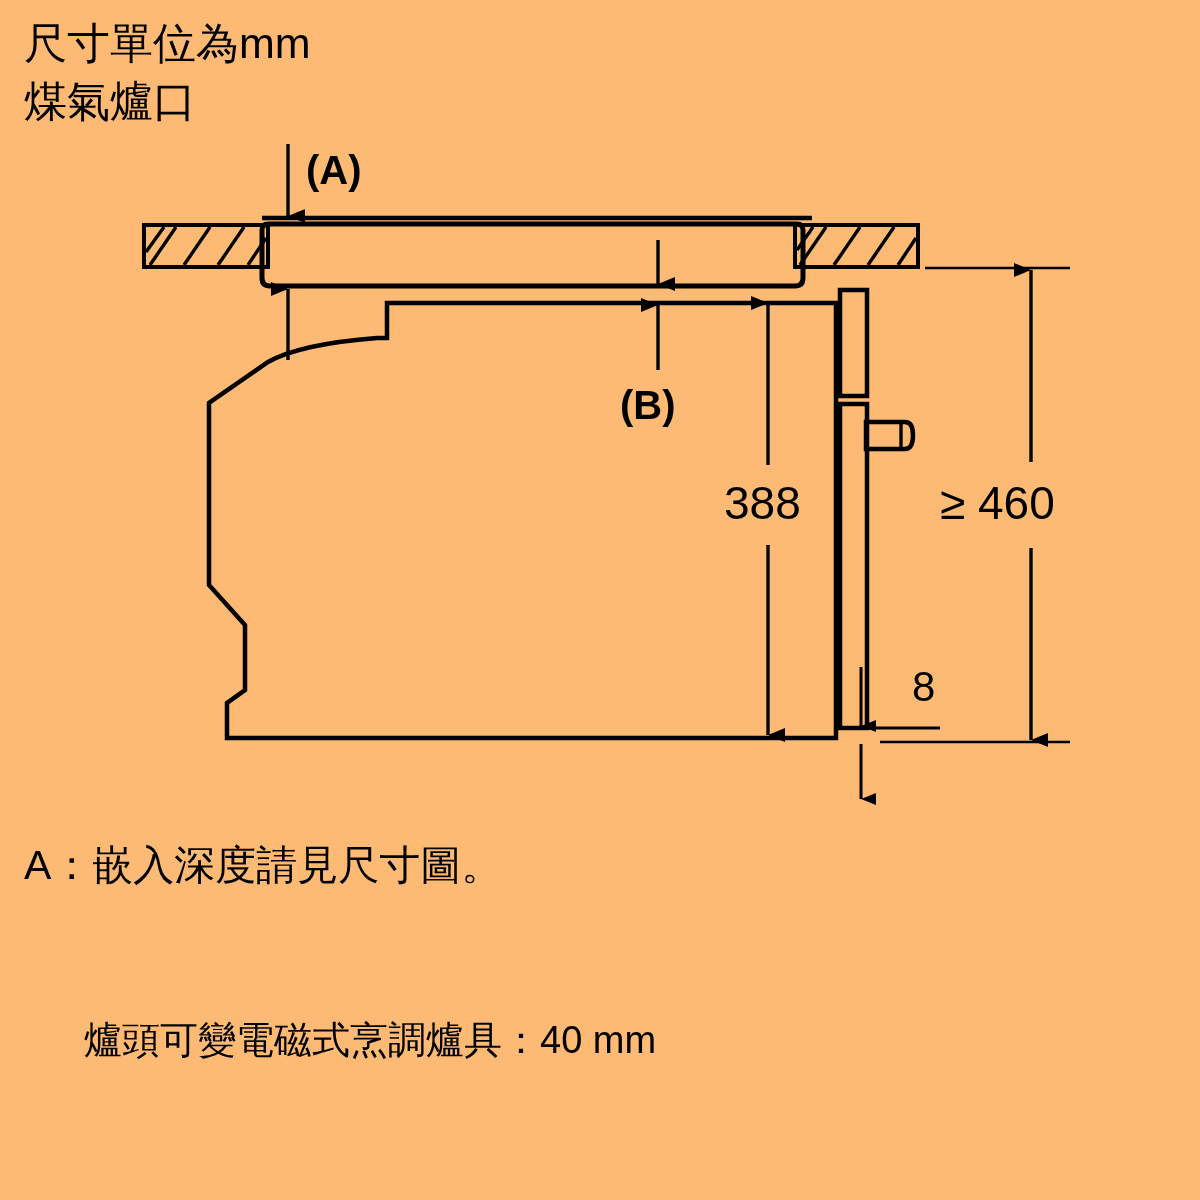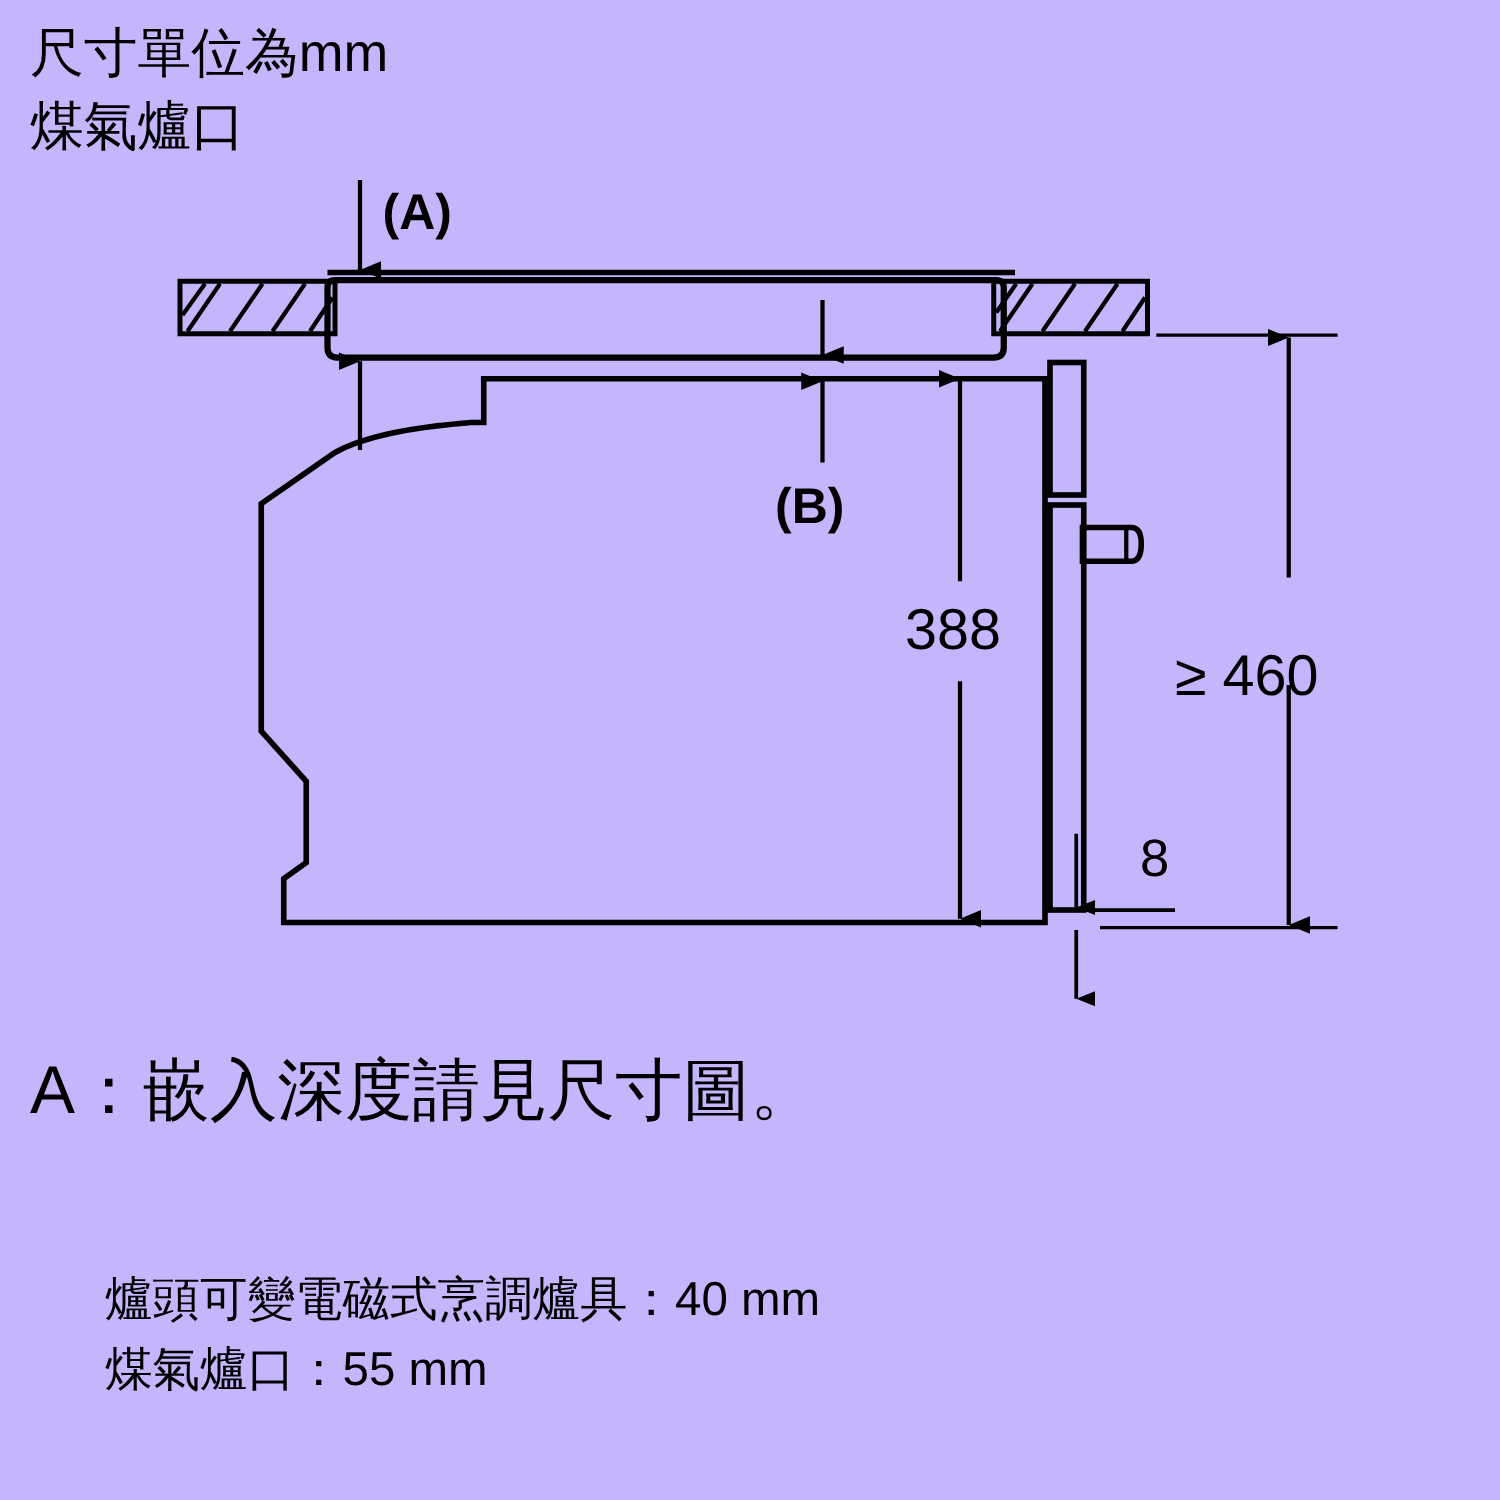--- a/index.html
+++ b/index.html
@@ -9,42 +9,42 @@
     background: #ffffff;
   }
   body {
     font-family: "Liberation Sans", "DejaVu Sans", sans-serif;
     color: #000000;
   }
   #page {
     position: relative;
     width: 1200px;
     height: 1200px;
-    background: #c4b5fd;
+    background: #fdba74;
     overflow: hidden;
   }
   #drawing {
     position: absolute;
     left: 0;
     top: 0;
     width: 1200px;
     height: 1200px;
   }
   .txt {
     position: absolute;
     white-space: pre;
     line-height: 1.0;
     color: #000000;
   }
   .header-line {
     font-size: 43px;
     letter-spacing: 0px;
   }
   .note-line {
-    font-size: 54px;
+    font-size: 41px;
   }
   .note-sub {
     font-size: 38px;
   }
   .dim-label {
     font-size: 46px;
   }
   .dim-label-small {
     font-size: 42px;
   }
@@ -156,22 +156,21 @@
       <line x1="861" y1="667" x2="861" y2="726" stroke="#000" stroke-width="3" marker-end="url(#arrSmallDown)"></line>
       <line x1="846" y1="728" x2="940" y2="728" stroke="#000" stroke-width="3"></line>
       <line x1="861" y1="800" x2="861" y2="745" stroke="#000" stroke-width="3" marker-end="url(#arrSmallDown)" transform="rotate(180 861 772)"></line>
     </g>
   </svg>
 
   <div class="txt callout" style="left:306px; top:150px;">(A)</div>
   <div class="txt callout" style="left:620px; top:385px;">(B)</div>
 
   <div class="txt dim-label" style="left:724px; top:480px;">388</div>
-  <div class="txt dim-label" style="left:940px; top:480px;margin-top:37px;">≥ 460</div>
+  <div class="txt dim-label" style="left:940px; top:480px;">≥ 460</div>
   <div class="txt dim-label-small" style="left:912px; top:666px;">8</div>
 
   <div class="txt note-line" style="left:24px; top:845px;">A：嵌入深度請見尺寸圖。</div>
 
 
   <div class="txt note-sub" style="left:84px; top:1021px;">爐頭可變電磁式烹調爐具：40 mm</div>
-  <div class="txt note-sub" style="left:84px; top:1077px;">煤氣爐口：55 mm</div>
 
 </div>
 
 </body></html>

